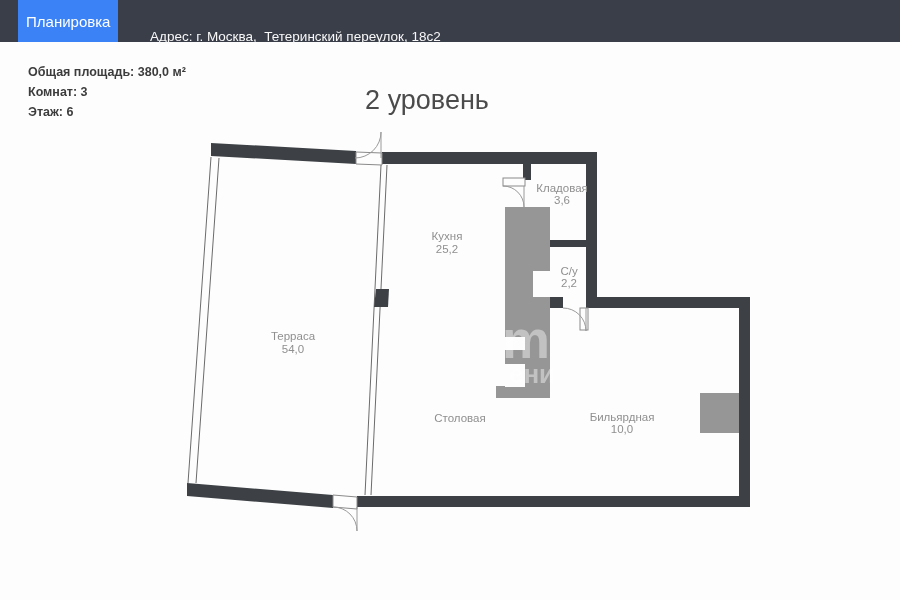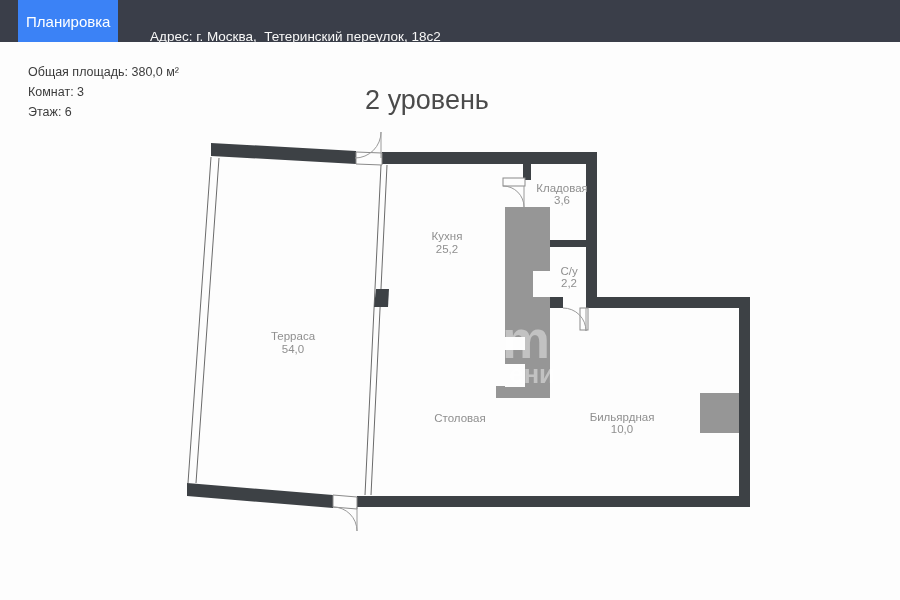--- a/index.html
+++ b/index.html
@@ -2,21 +2,21 @@
 <html><head>
 <meta charset="utf-8">
 <style>
   html,body{margin:0;padding:0;width:900px;height:600px;background:#fdfdfd;
     font-family:"Liberation Sans",sans-serif;position:relative;overflow:hidden;}
   .topbar{position:absolute;top:0;left:0;width:900px;height:42px;background:#3a3e49;}
   .badge{position:absolute;left:18px;top:0;height:42px;background:#3b82f6;color:#ffffff;
     display:flex;align-items:center;justify-content:flex-end;padding:0 8px;font-size:15px;}
   .address{position:absolute;left:150px;top:0;height:48px;display:flex;align-items:center;
     color:#f7f7f7;font-size:13.5px;white-space:pre;margin-top:12px;}
-  .info{position:absolute;left:28px;top:62px;font-size:12.5px;color:#3c3c3c;line-height:20px;}
+  .info{position:absolute;left:28px;top:62px;font-size:12.5px;color:#3c3c3c;line-height:20px;font-weight:bold;}
   .level-title{position:absolute;top:85px;left:427px;transform:translateX(-50%);
     font-size:27px;color:#4b4b4b;white-space:nowrap;}
   svg.plan{position:absolute;left:0;top:0;}
   .wall{fill:#3d4145;}
   .thin{stroke:#6b6b6b;stroke-width:1;fill:none;}
   .leaf{fill:#fdfdfd;stroke:#8a8a8a;stroke-width:1;}
   .arc{fill:none;stroke:#9a9a9a;stroke-width:1;}
   .shaft{fill:#969696;}
   .cut{fill:#fdfdfd;}
   .rlabel{fill:#8f8f8f;font-size:11.5px;text-anchor:middle;}

